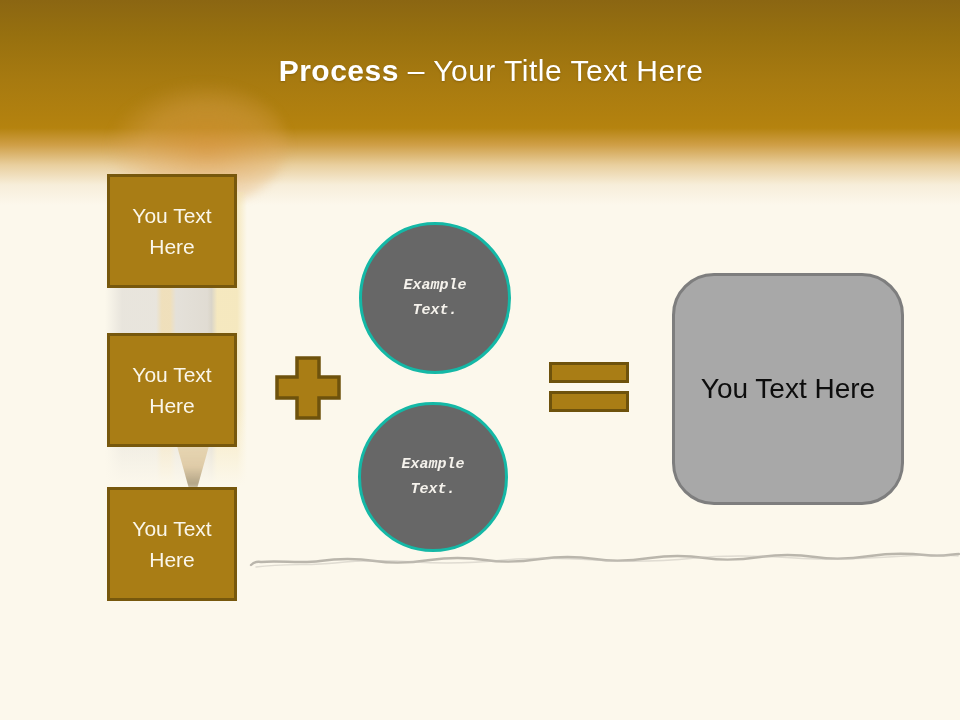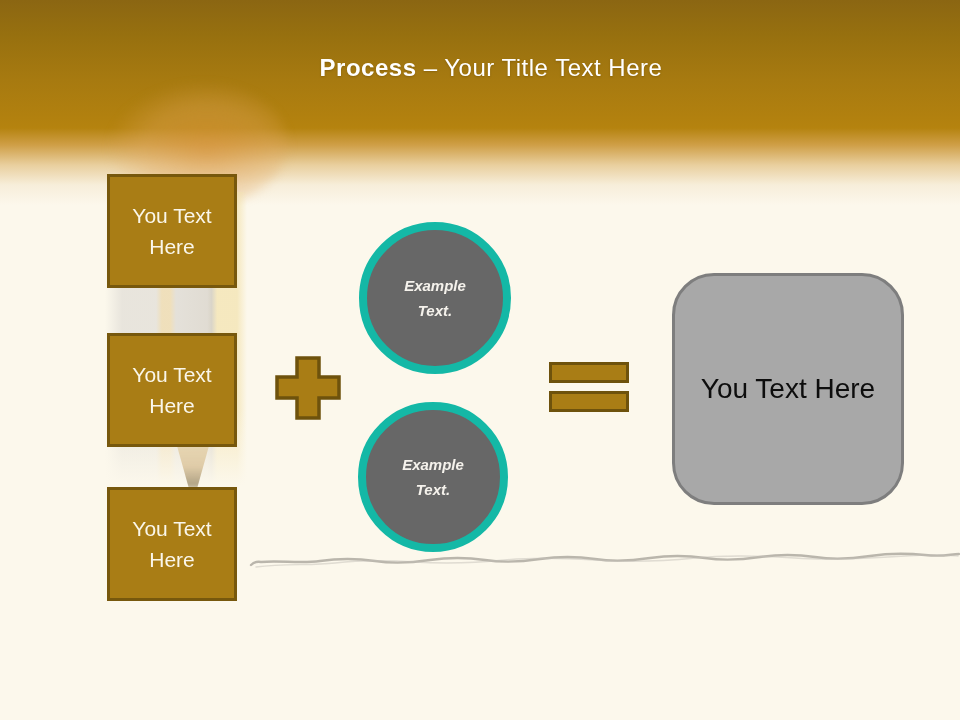--- a/index.html
+++ b/index.html
@@ -8,21 +8,21 @@
 
   
   .header{
     position:absolute;left:0;top:0;width:960px;height:205px;
     background:linear-gradient(180deg,
       #8b6612 0px, #97700f 35px, #a77a10 80px, #b1800f 115px, #b5830f 128px,
       #cf9f47 145px, #e9cf9e 165px, #f7eeda 185px, #fcf8ec 205px);
   }
   .title{
     position:absolute;left:0;top:54px;width:960px;padding-left:22px;box-sizing:border-box;
-    text-align:center;color:#ffffff;font-size:24px;letter-spacing:.5px;
+    text-align:center;color:#ffffff;font-size:30px;letter-spacing:.5px;
     text-shadow:0 1px 2px rgba(90,60,0,.35);white-space:nowrap;
   }
   .title .bold{font-weight:bold;}
 
   
   .bg-hand{
     position:absolute;left:108px;top:82px;width:180px;height:125px;border-radius:50%;
     background:radial-gradient(ellipse at 55% 55%, rgba(219,148,62,.55) 0%, rgba(224,166,92,.35) 45%, rgba(230,190,130,0) 72%);
     filter:blur(5px);
   }
@@ -64,23 +64,23 @@
   .equals-bar{
     position:absolute;left:0;width:80px;height:21px;box-sizing:border-box;
     background:#a97d15;border:3px solid #6e520c;
   }
   .equals-bar.b1{top:0;}
   .equals-bar.b2{top:29px;}
 
   
   .circle{
     position:absolute;border-radius:50%;box-sizing:border-box;
-    background:#676767;border:8px solid #14b8a6;
+    background:#676767;border:3px solid #14b8a6;
     display:flex;align-items:center;justify-content:center;text-align:center;
-    color:#f5f2ec;font-size:15px;font-weight:bold;font-style:italic;line-height:1.7;
+    color:#f5f2ec;font-size:15px;font-weight:bold;font-style:italic;line-height:1.7;font-family:Liberation Mono, monospace;
   }
   .circle span{display:block;width:88px;}
   .circle-1{left:359px;top:222px;width:152px;height:152px;}
   .circle-2{left:358px;top:402px;width:150px;height:150px;}
 
   
   .result-box{
     position:absolute;left:672px;top:273px;width:232px;height:232px;box-sizing:border-box;
     background:#a8a8a8;border:3px solid #7e7e7e;border-radius:42px;
     display:flex;align-items:center;justify-content:center;

